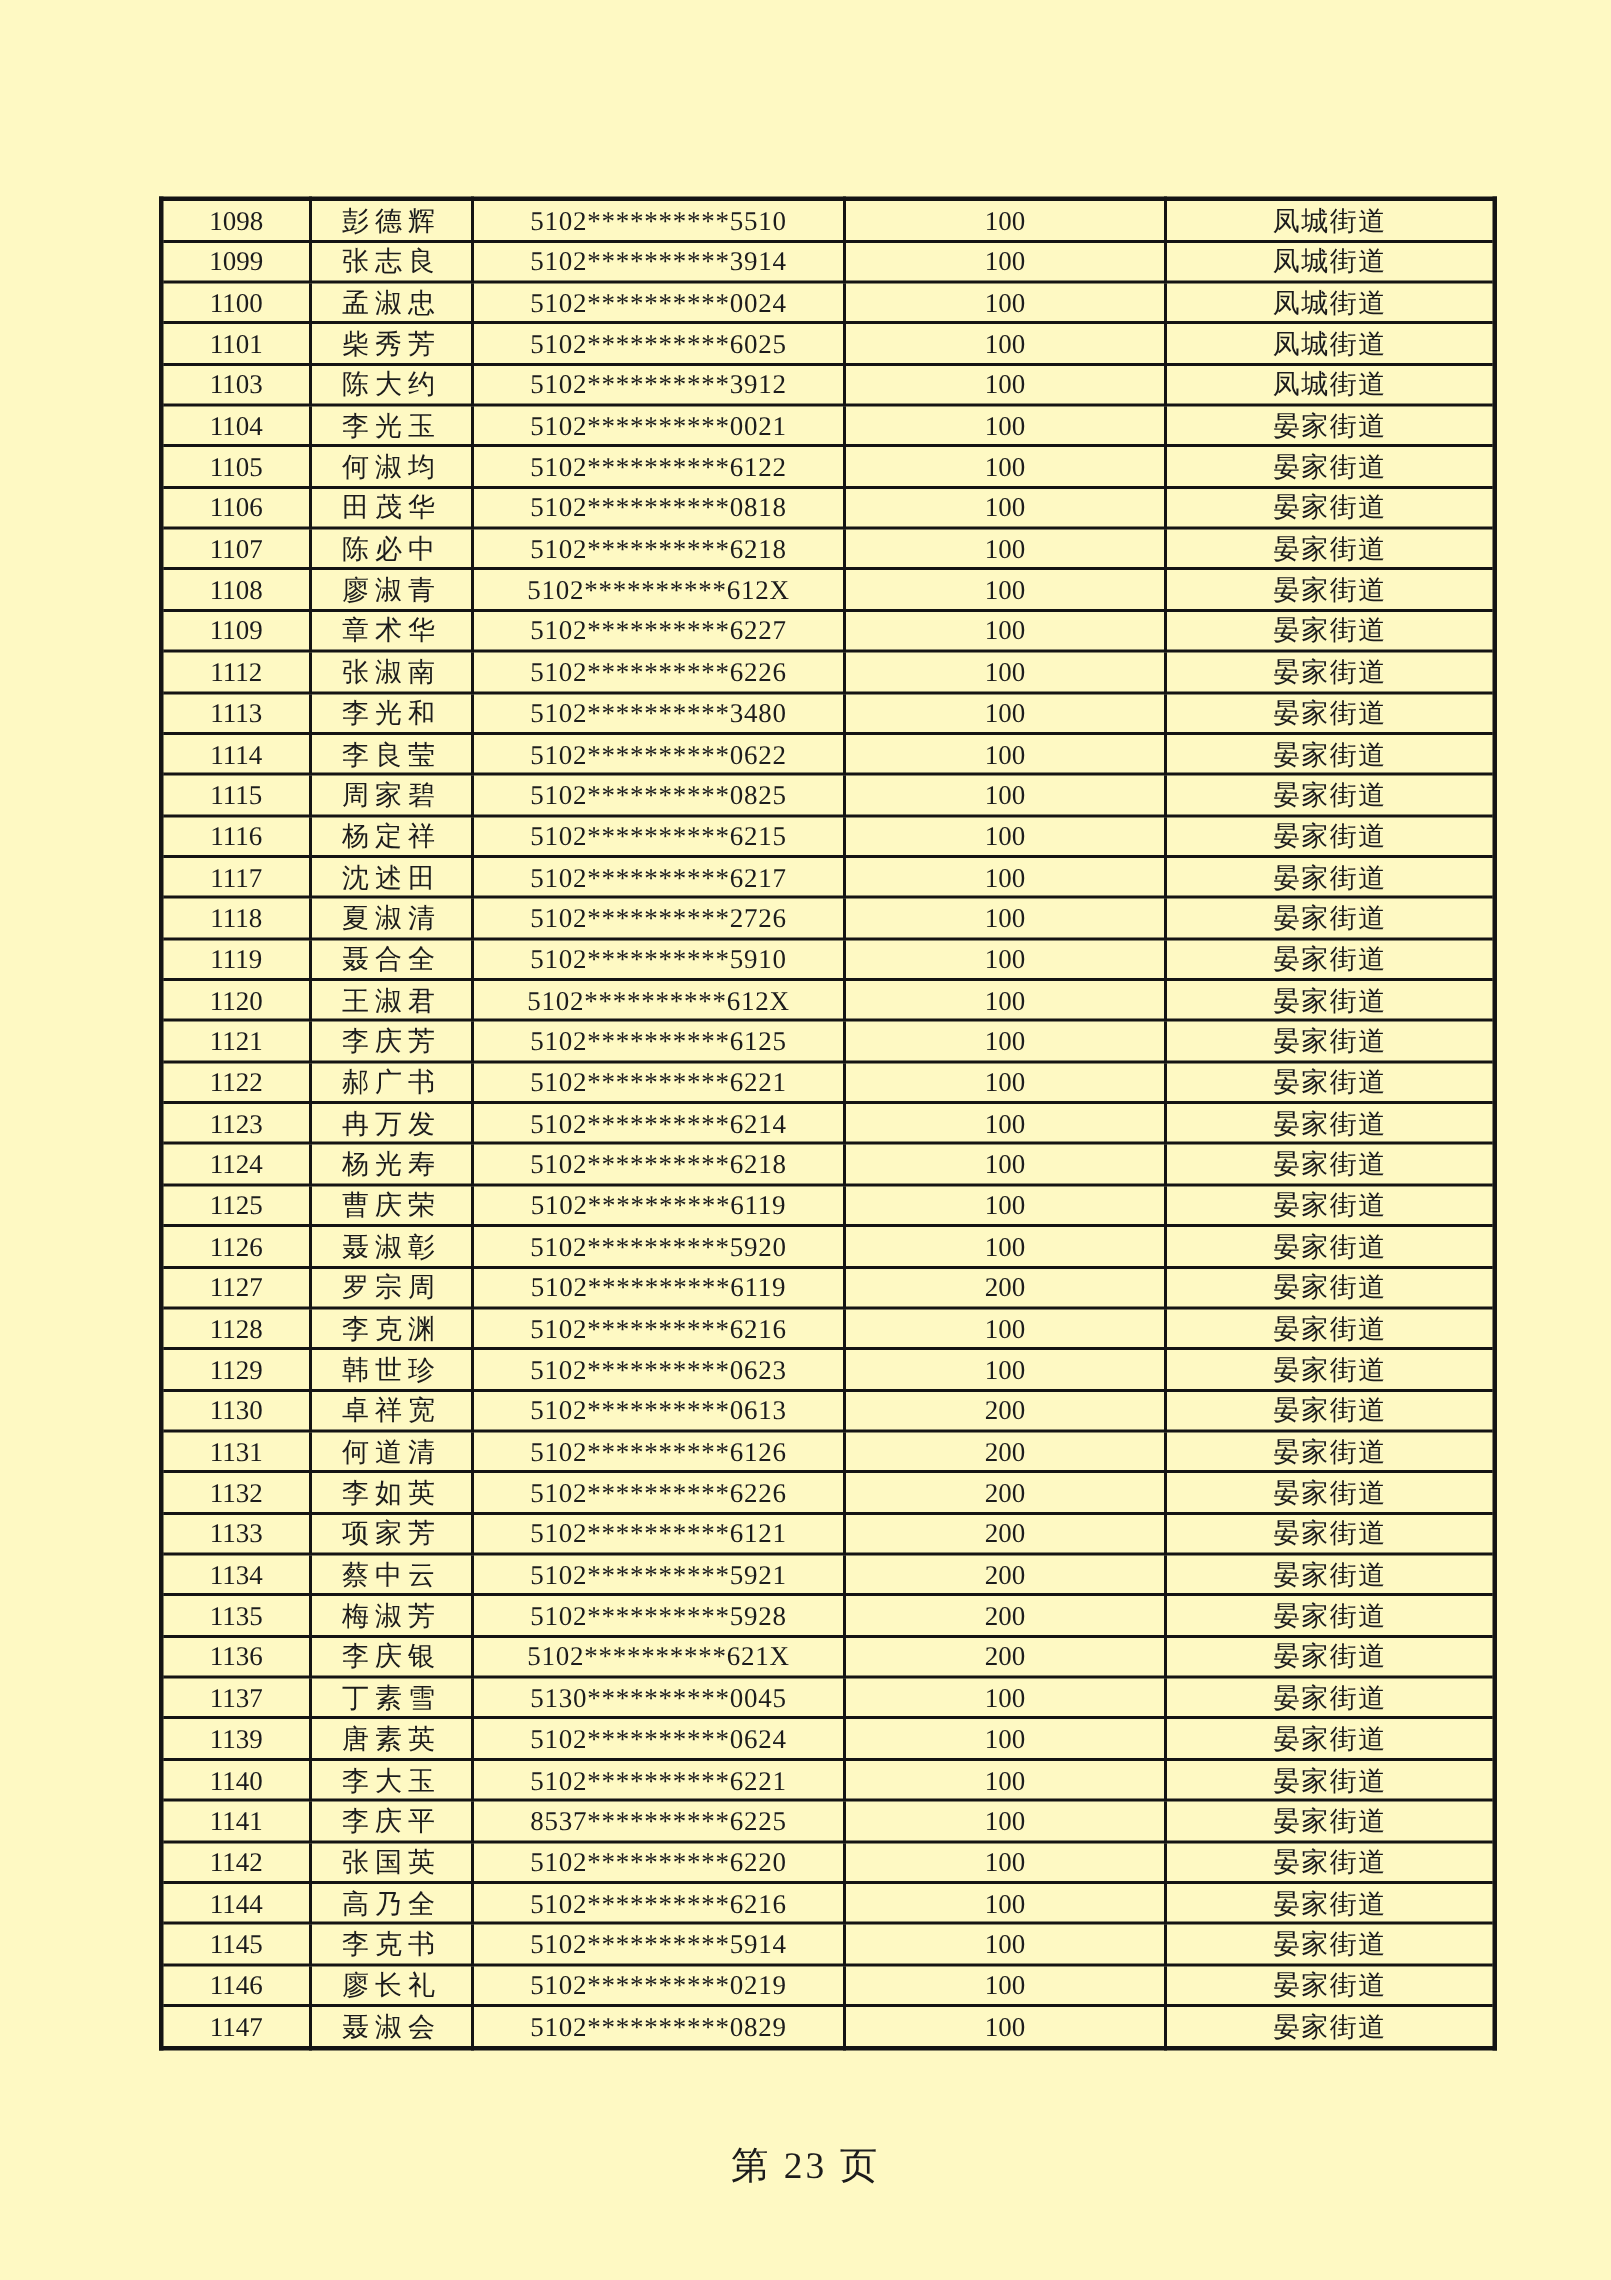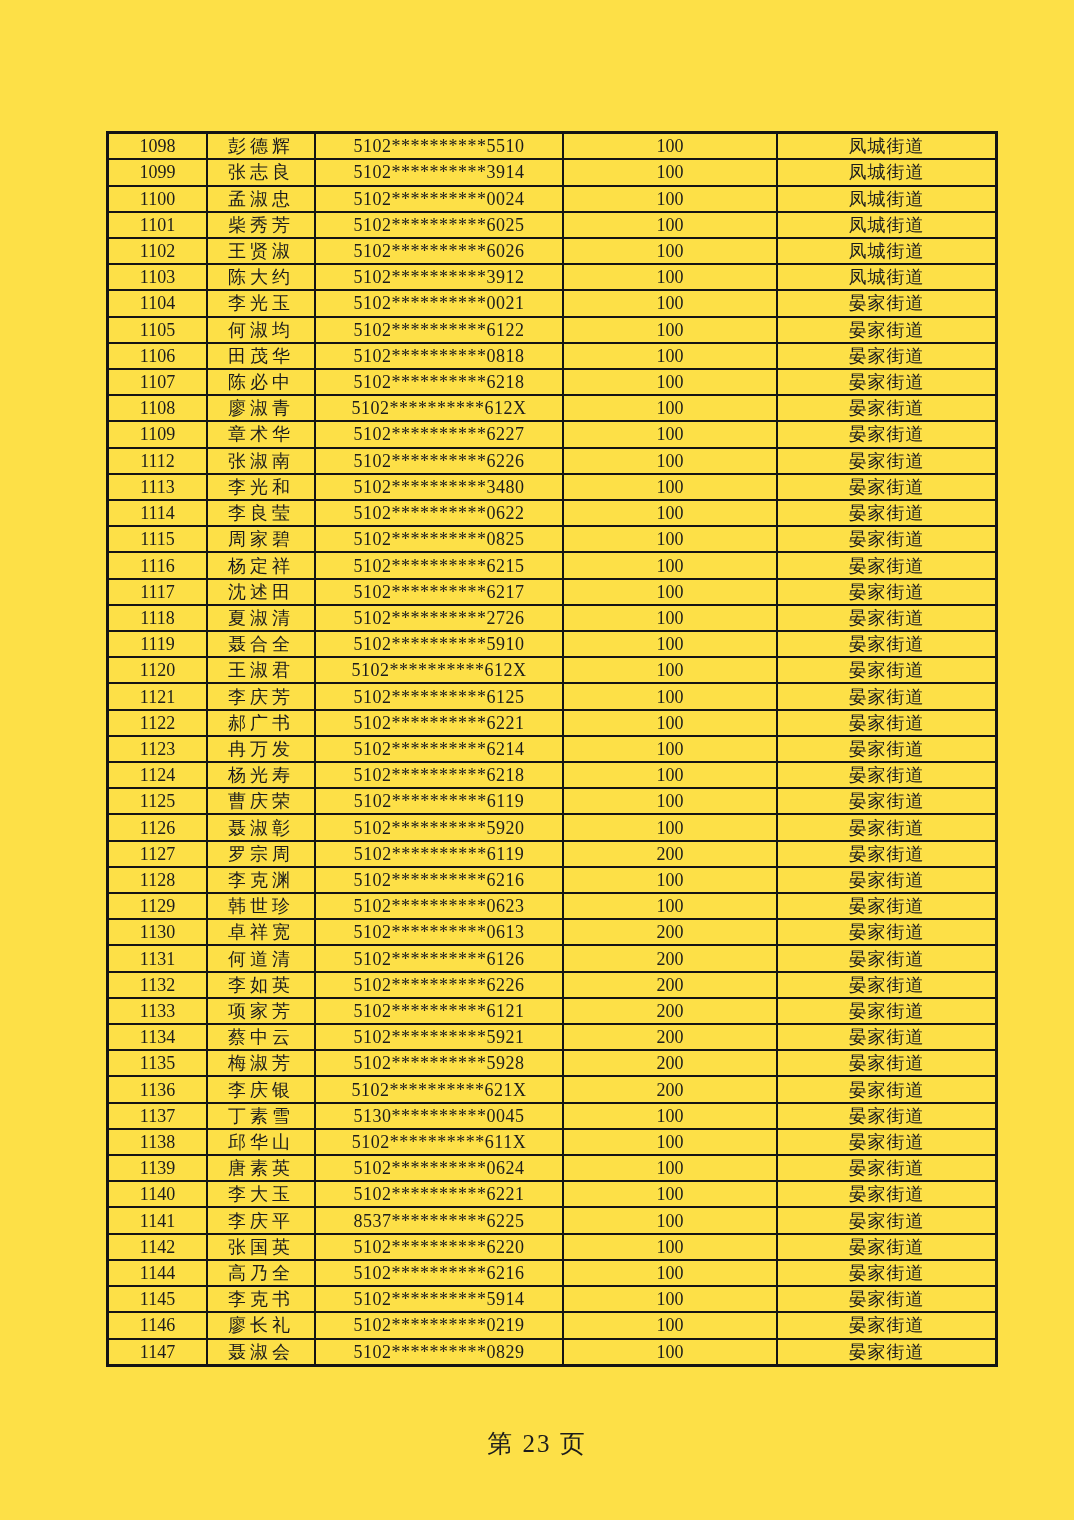--- a/index.html
+++ b/index.html
@@ -10,21 +10,21 @@
     width: 1074px;
     height: 1520px;
     background: #ffffff;
     position: relative;
     font-family: "Liberation Serif", "DejaVu Serif", serif;
     color: #1c1c1c;
   }
   .page {
     position: absolute;
     inset: 0;
-    background: #fde047;
+    background: #fef9c3;
   }
   table.roster {
     position: absolute;
     left: 106px;
     top: 131px;
     width: 888px;
     height: 1236px;
     border-collapse: collapse;
     table-layout: fixed;
     border: 3px solid #141414;
@@ -84,27 +84,20 @@
           <td class="col-street">凤城街道</td>
         </tr>
         <tr>
           <td class="col-serial">1101</td>
           <td class="col-name">柴秀芳</td>
           <td class="col-id">5102**********6025</td>
           <td class="col-amount">100</td>
           <td class="col-street">凤城街道</td>
         </tr>
         <tr>
-          <td class="col-serial">1102</td>
-          <td class="col-name">王贤淑</td>
-          <td class="col-id">5102**********6026</td>
-          <td class="col-amount">100</td>
-          <td class="col-street">凤城街道</td>
-        </tr>
-        <tr>
           <td class="col-serial">1103</td>
           <td class="col-name">陈大约</td>
           <td class="col-id">5102**********3912</td>
           <td class="col-amount">100</td>
           <td class="col-street">凤城街道</td>
         </tr>
         <tr>
           <td class="col-serial">1104</td>
           <td class="col-name">李光玉</td>
           <td class="col-id">5102**********0021</td>
@@ -322,27 +315,20 @@
           <td class="col-street">晏家街道</td>
         </tr>
         <tr>
           <td class="col-serial">1137</td>
           <td class="col-name">丁素雪</td>
           <td class="col-id">5130**********0045</td>
           <td class="col-amount">100</td>
           <td class="col-street">晏家街道</td>
         </tr>
         <tr>
-          <td class="col-serial">1138</td>
-          <td class="col-name">邱华山</td>
-          <td class="col-id">5102**********611X</td>
-          <td class="col-amount">100</td>
-          <td class="col-street">晏家街道</td>
-        </tr>
-        <tr>
           <td class="col-serial">1139</td>
           <td class="col-name">唐素英</td>
           <td class="col-id">5102**********0624</td>
           <td class="col-amount">100</td>
           <td class="col-street">晏家街道</td>
         </tr>
         <tr>
           <td class="col-serial">1140</td>
           <td class="col-name">李大玉</td>
           <td class="col-id">5102**********6221</td>

